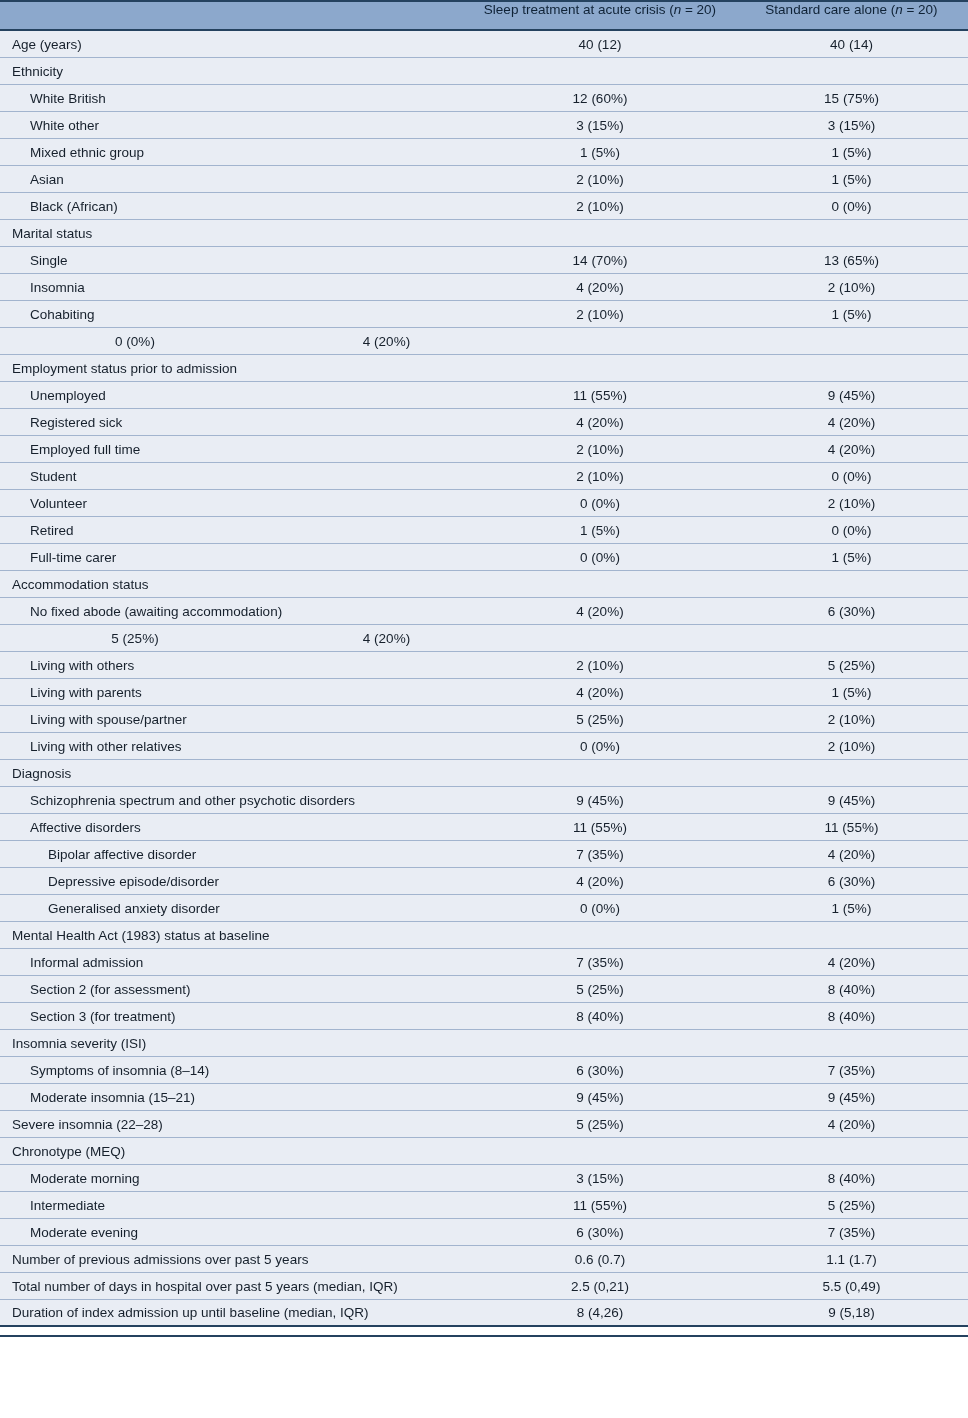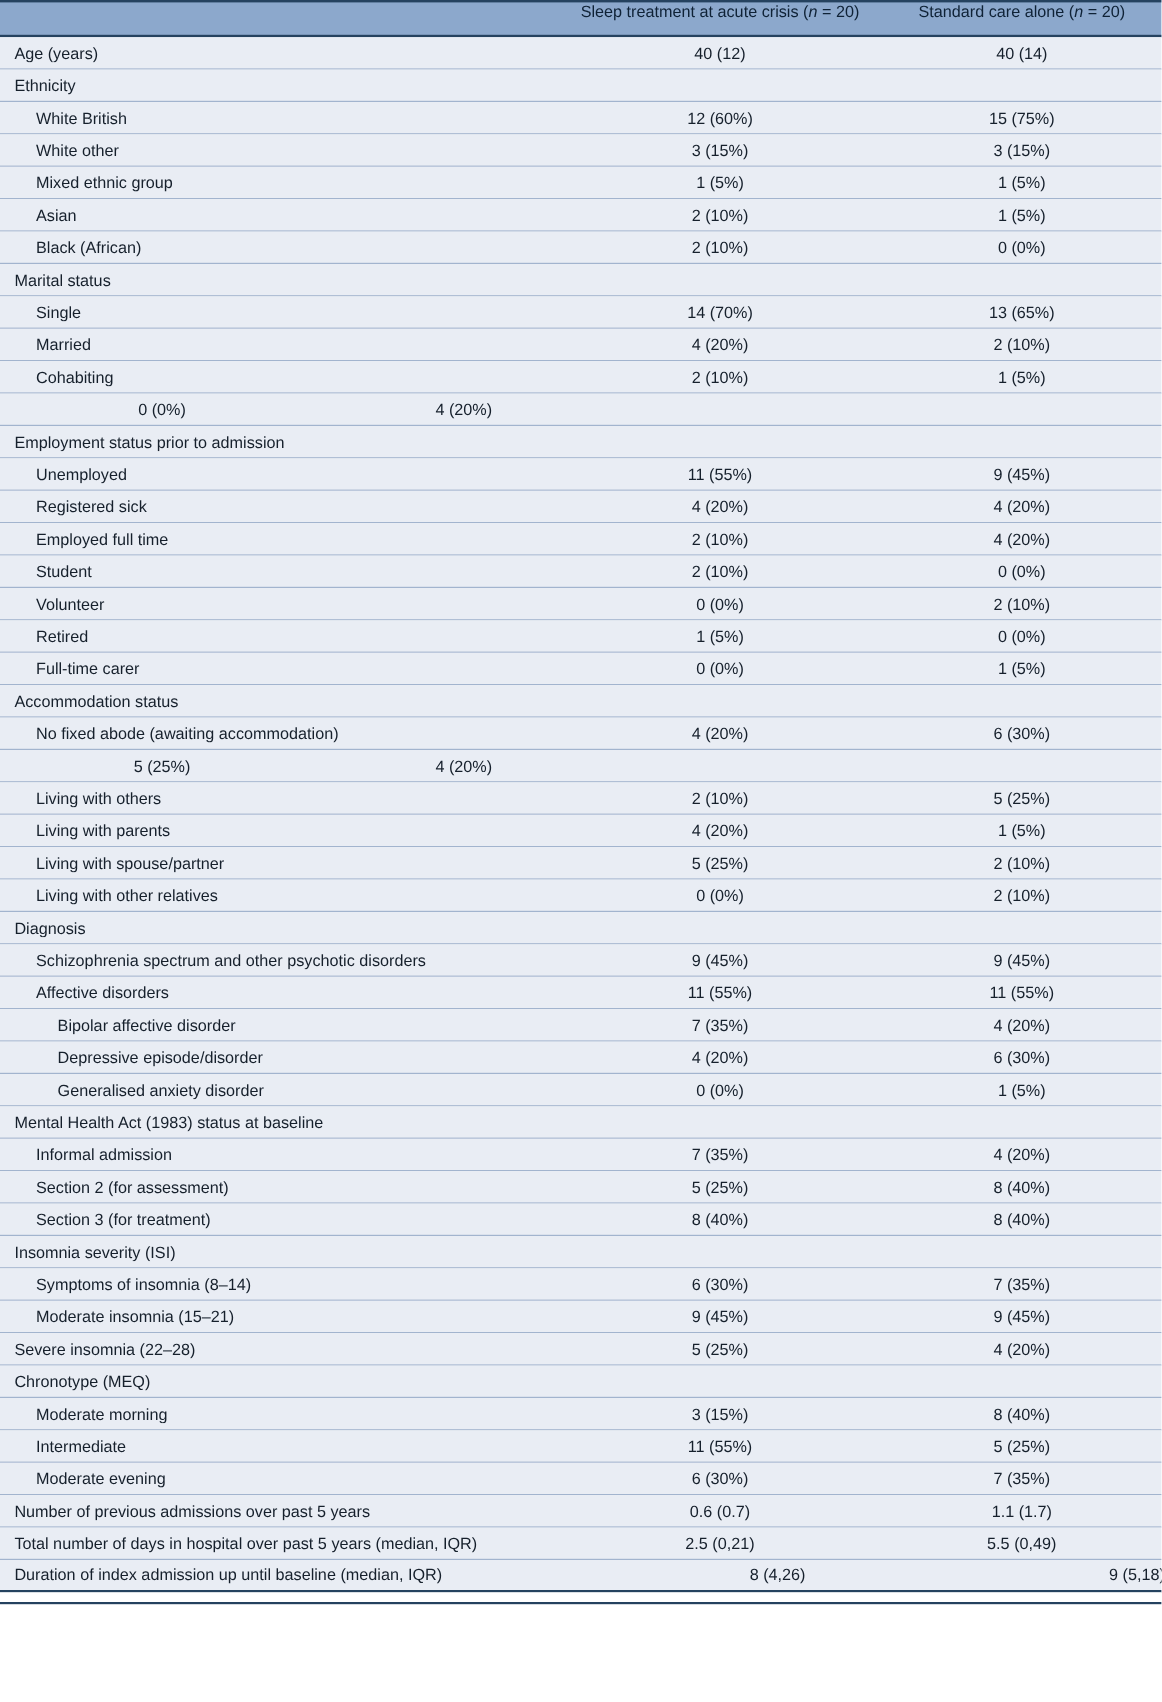--- a/index.html
+++ b/index.html
@@ -34,21 +34,21 @@
   .c3{width:233px;text-align:center;}
   .nvar{font-style:italic;}
   .trow{
     display:flex;
     align-items:center;
     background:var(--row-bg);
     height:27px;
     border-bottom:1px solid var(--rule-light);
     font-size:13.5px;
   }
-  #tbody .trow:last-child{border-bottom:2px solid var(--rule-dark);gap:48px;}
+  #tbody .trow:last-child{border-bottom:2px solid var(--rule-dark);}
   .lblcell{display:flex;overflow:hidden;white-space:nowrap;}
   .ind0{padding-left:12px;}
   .ind1{padding-left:30px;}
   .ind2{padding-left:48px;}
   .bottom-rule{
     height:10px;
     background:#ffffff;
     border-bottom:2px solid var(--rule-dark);
   }
 </style>
@@ -131,21 +131,21 @@
   <div class="trow">
     <div class="c c1 lblcell ind1">
           <span class="lbl">Single</span>
         </div>
     <div class="c c2 val">14 (70%)</div>
     <div class="c c3 val">13 (65%)</div>
   </div>
 
   <div class="trow">
     <div class="c c1 lblcell ind1">
-          <span class="lbl">Married</span>
+          <span class="lbl">Insomnia</span>
         </div>
     <div class="c c2 val">4 (20%)</div>
     <div class="c c3 val">2 (10%)</div>
   </div>
 
   <div class="trow">
     <div class="c c1 lblcell ind1">
           <span class="lbl">Cohabiting</span>
         </div>
     <div class="c c2 val">2 (10%)</div>

